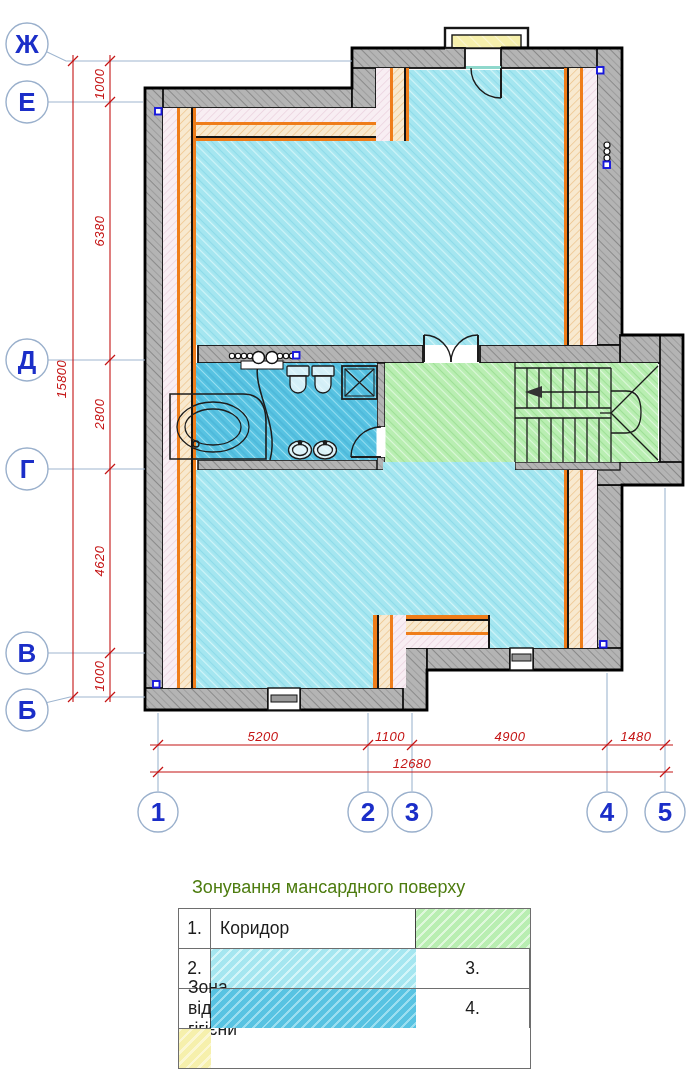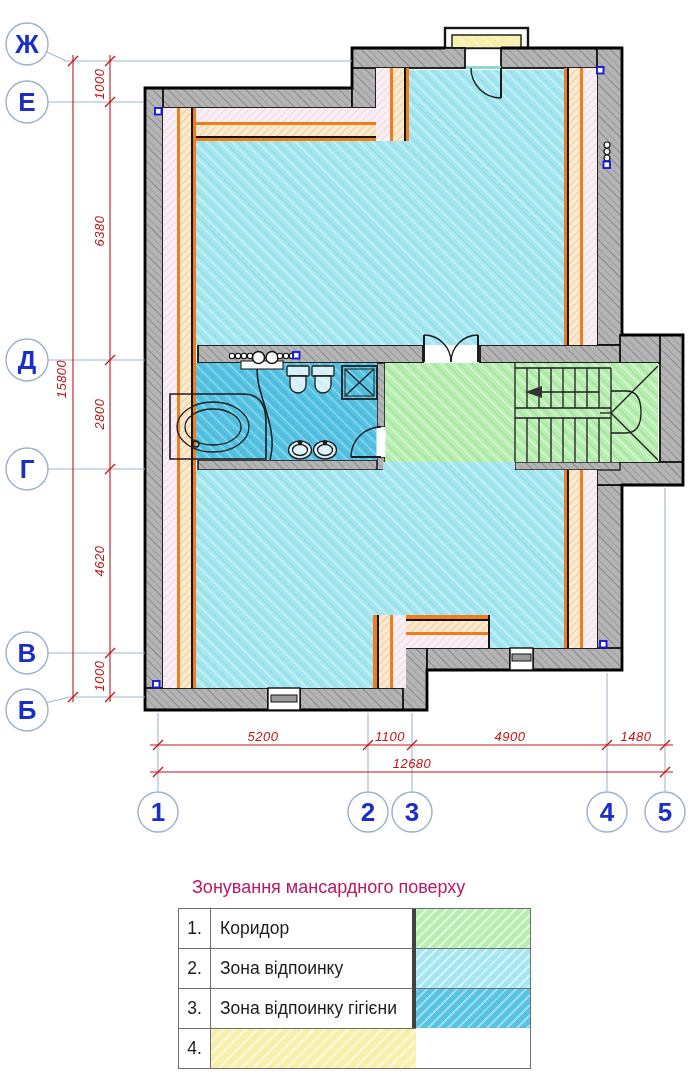--- a/index.html
+++ b/index.html
@@ -1,28 +1,28 @@
 <!DOCTYPE html>
 <html><head>
 <meta charset="utf-8">
 <style>
   html,body{margin:0;padding:0;background:#fff;}
   .stage{position:relative;width:696px;height:1075px;background:#fff;overflow:hidden;
          font-family:"Liberation Sans",sans-serif;}
   svg{display:block;}
   .axis-label{font:bold 26px "Liberation Sans",sans-serif;fill:#1b2ec8;text-anchor:middle;}
   .dim-label{font:italic 13px "Liberation Sans",sans-serif;fill:#c41414;text-anchor:middle;letter-spacing:.5px;}
-  .legend-title{position:absolute;left:192px;top:877px;font-size:18px;color:#be185d;}
+  .legend-title{position:absolute;left:192px;top:877px;font-size:18px;color:#4d7c0f;}
   .legend-table{position:absolute;left:178px;top:908px;width:351px;border:1px solid #6e6e6e;
                 display:grid;grid-template-columns:32px 205px 114px;}
   .legend-cell{border-top:1px solid #6e6e6e;height:39px;display:flex;align-items:center;
                font-size:17.5px;color:#1c1c1c;}
   .legend-row1{border-top:none;}
   .cell-num{justify-content:center;border-right:1px solid #6e6e6e;}
-  .cell-label{padding-left:9px;border-right:4px solid #404040;}
+  .cell-label{padding-left:9px;border-right:1px solid #404040;}
   .swatch-corridor{background:repeating-linear-gradient(135deg,#dff8dc 0 2px,#b9eeb2 2px 7px);}
   .swatch-rest{background:repeating-linear-gradient(135deg,#d2f5f9 0 2px,#a5e6f0 2px 7px);}
   .swatch-hygiene{background:repeating-linear-gradient(135deg,#9adef0 0 2px,#58c3e2 2px 7px);}
   .swatch-balcony{background:repeating-linear-gradient(135deg,#fbf7d3 0 2.5px,#f6f0ac 2.5px 8px);}
 </style>
 </head>
 <body>
 
 <div class="stage">
 
@@ -362,21 +362,20 @@
 </svg>
 
 <div class="legend-title">Зонування мансардного поверху</div>
 
 <div class="legend-table">
   <div class="legend-cell legend-row1 cell-num">1.</div>
   <div class="legend-cell legend-row1 cell-label">Коридор</div>
   <div class="legend-cell legend-row1 swatch-corridor"></div>
 
   <div class="legend-cell cell-num">2.</div>
-  <div class="legend-cell cell-label">Зона відпоинку</div>
   <div class="legend-cell swatch-rest"></div>
 
   <div class="legend-cell cell-num">3.</div>
   <div class="legend-cell cell-label">Зона відпоинку гігієни</div>
   <div class="legend-cell swatch-hygiene"></div>
 
   <div class="legend-cell cell-num">4.</div>
   <div class="legend-cell swatch-balcony"></div>
 </div>
 

